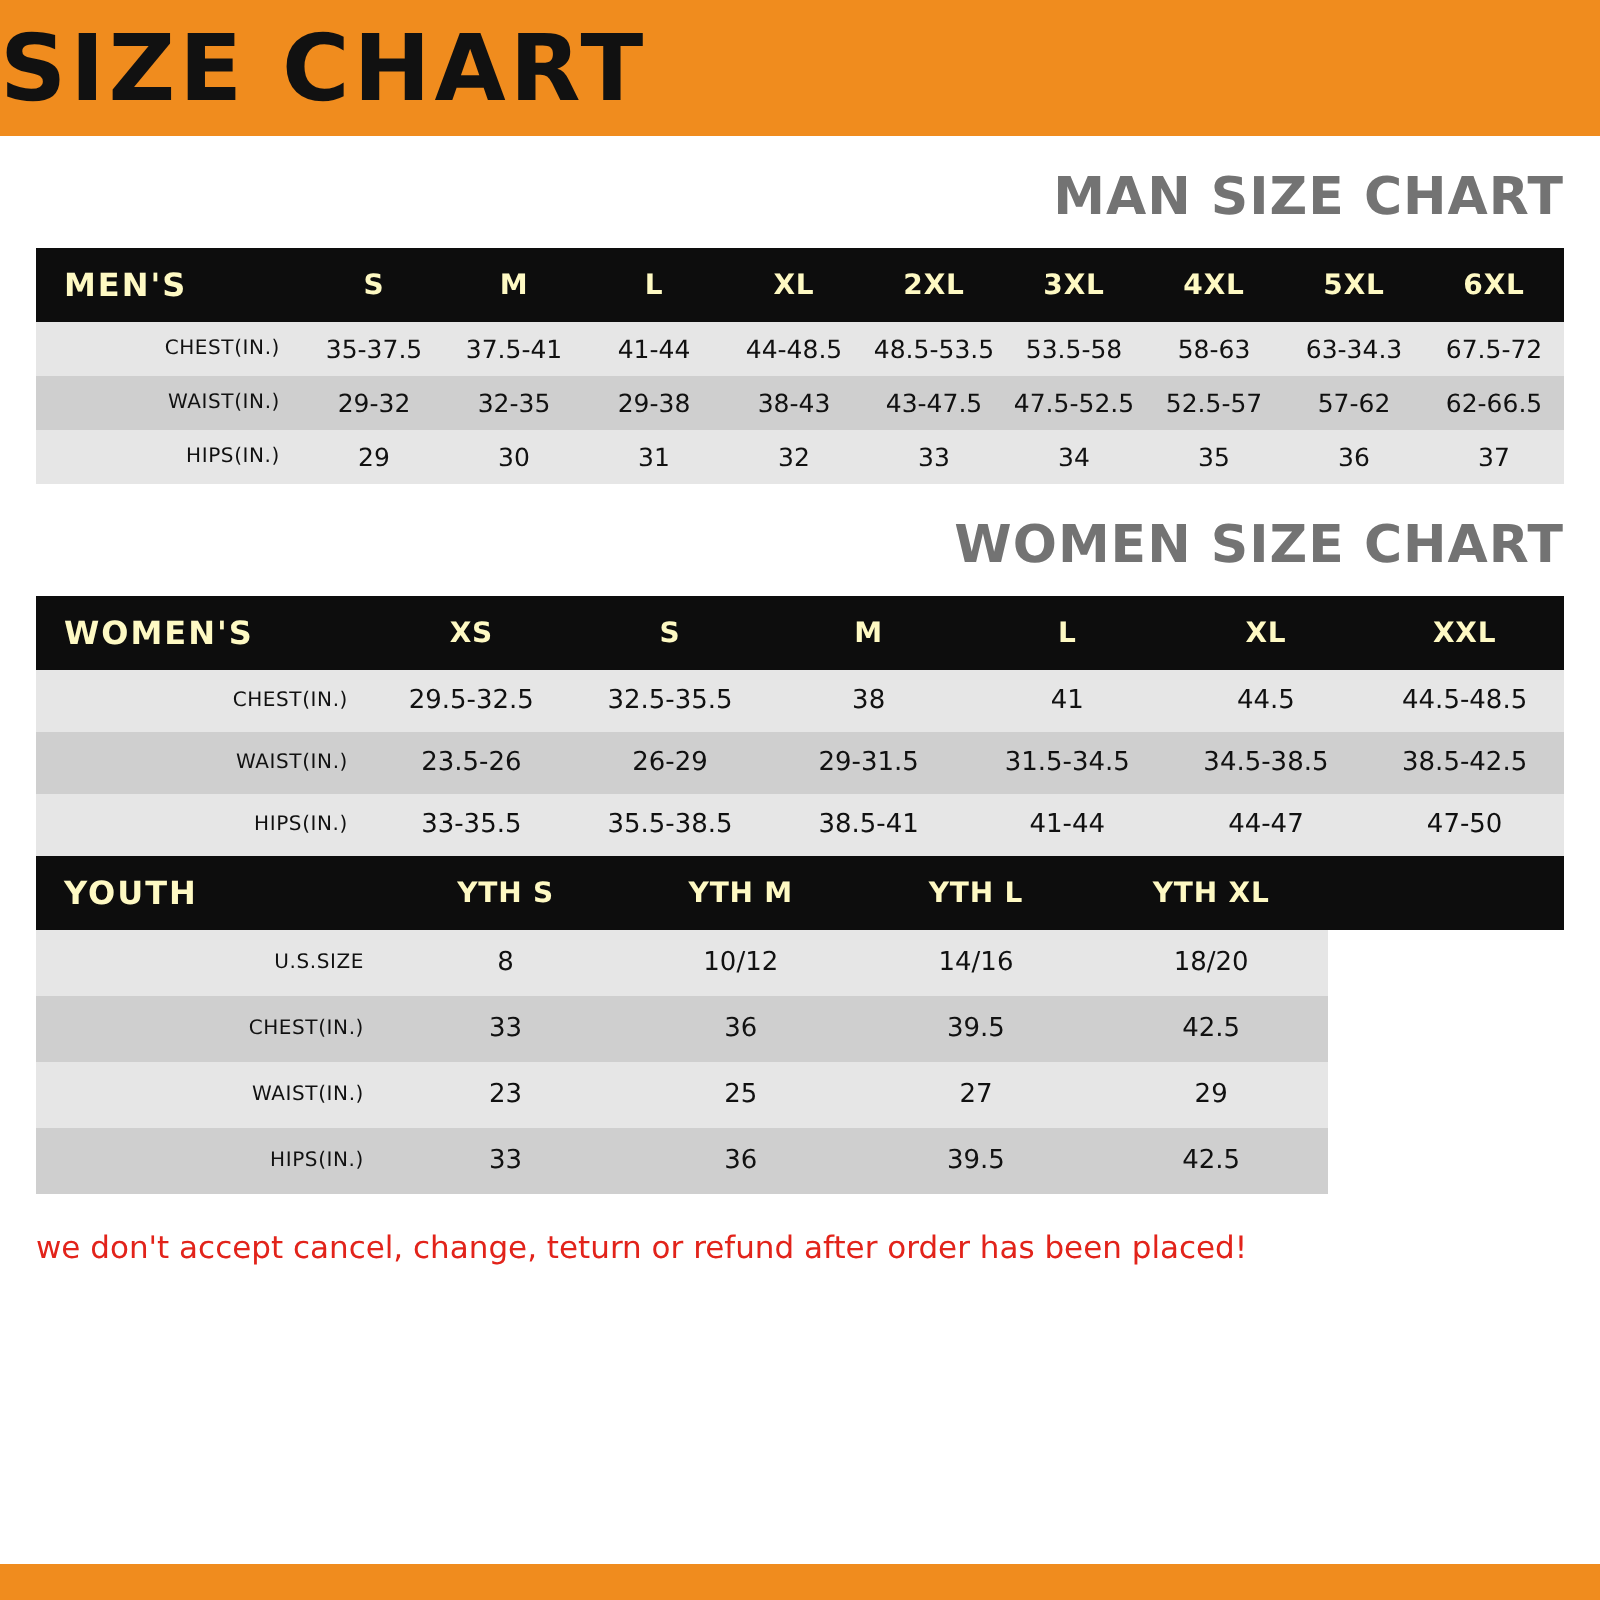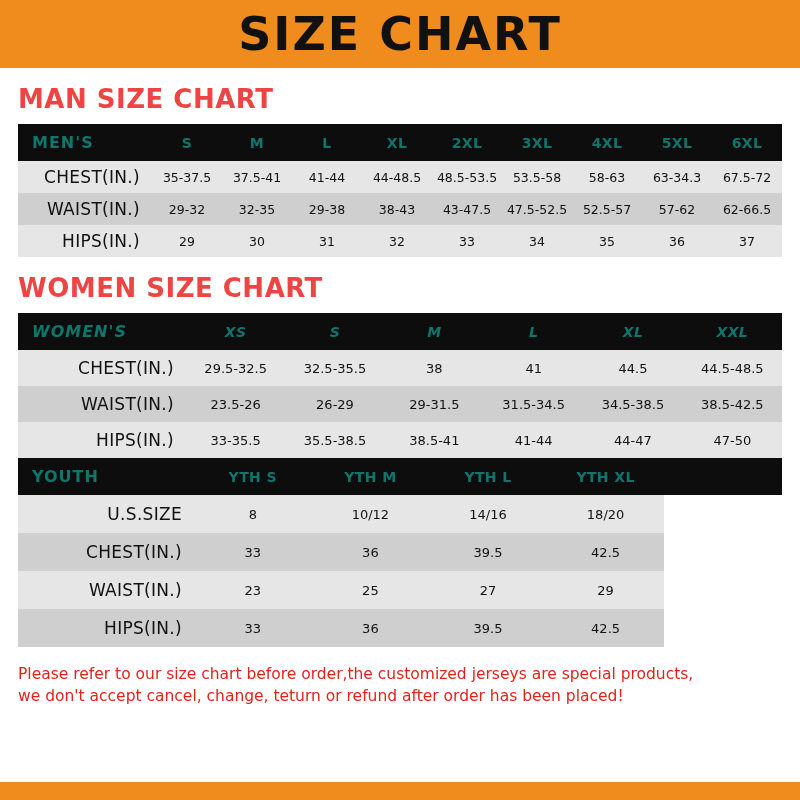--- a/index.html
+++ b/index.html
@@ -18,88 +18,88 @@
     width: 800px;
     height: 800px;
     background: #ffffff;
     box-sizing: border-box;
   }
   .header-band {
     background: #f08c1e;
     height: 68px;
     display: flex;
     align-items: center;
-    justify-content: center;
+    justify-content: flex-start;
   }
   .header-title {
     font-family: "DejaVu Sans", sans-serif;
     font-weight: bold;
     font-size: 46px;
     letter-spacing: 2px;
     color: #111111;
     line-height: 1;
   }
   .section {
     padding: 0 18px;
   }
   .section-title {
-    text-align: left;
+    text-align: right;
     font-weight: bold;
     font-size: 26px;
     letter-spacing: 0.5px;
-    color: #ef4444;
+    color: #737373;
     margin: 16px 0 10px 0;
     font-family: "DejaVu Sans", sans-serif;
   }
   table.chart {
     border-collapse: collapse;
     width: 100%;
     table-layout: fixed;
     font-size: 12.5px;
     color: #111111;
   }
   table.chart th, table.chart td {
     text-align: center;
     padding: 6px 2px;
     font-weight: normal;
     white-space: nowrap;
     overflow: hidden;
   }
   table.chart thead th {
     background: #0d0d0d;
-    color: #0f766e;
+    color: #fef9c3;
     font-weight: bold;
     font-size: 14px;
     padding: 9px 2px;
     letter-spacing: 0.4px;
   }
   table.chart thead th.rowhead {
     text-align: left;
     padding-left: 14px;
     font-size: 16px;
     letter-spacing: 1px;
   }
   table.chart tbody td.rowhead {
     text-align: right;
     padding-right: 12px;
     font-weight: normal;
     letter-spacing: 0.3px;
-    font-size: 17px;
+    font-size: 10px;
   }
   table.chart tbody tr.light td {
     background: #e6e6e6;
   }
   table.chart tbody tr.dark td {
     background: #cfcfcf;
   }
   .men-table thead th.rowhead { width: 118px; }
   .women-table thead th.rowhead { width: 152px; }
   .youth-table thead th.rowhead { width: 160px; margin-top: 40px; }
   .women-table { font-size: 13px; }
-  .women-table thead th { font-size: 15px; font-style: italic; }
+  .women-table thead th { font-size: 15px; }
   .women-table tbody td { padding: 8px 2px; font-size: 13px; }
   .women-table tbody td.rowhead { font-size: 13.5px; }
   .youth-table thead th { font-size: 15px; }
   .youth-table tbody td { padding: 9px 20px; font-size: 13px; }
   .youth-table tbody td.rowhead { font-size: 13.5px; }
   .youth-table .spacer { width: 150px; background: transparent !important; }
   .notice {
     margin: 16px 18px 0 18px;
     color: #e2231a;
     font-size: 15.5px;
@@ -272,18 +272,17 @@
           <td>36</td>
           <td>39.5</td>
           <td>42.5</td>
           <td class="spacer"></td>
         </tr>
       </tbody>
     </table>
   </div>
 
   <div class="notice">
-    <div>Please refer to our size chart before order,the customized jerseys are special products,</div>
     <div>we don't accept cancel, change, teturn or refund after order has been placed!</div>
   </div>
 
   <div class="footer-band"></div>
 </div>
 
 </body></html>

